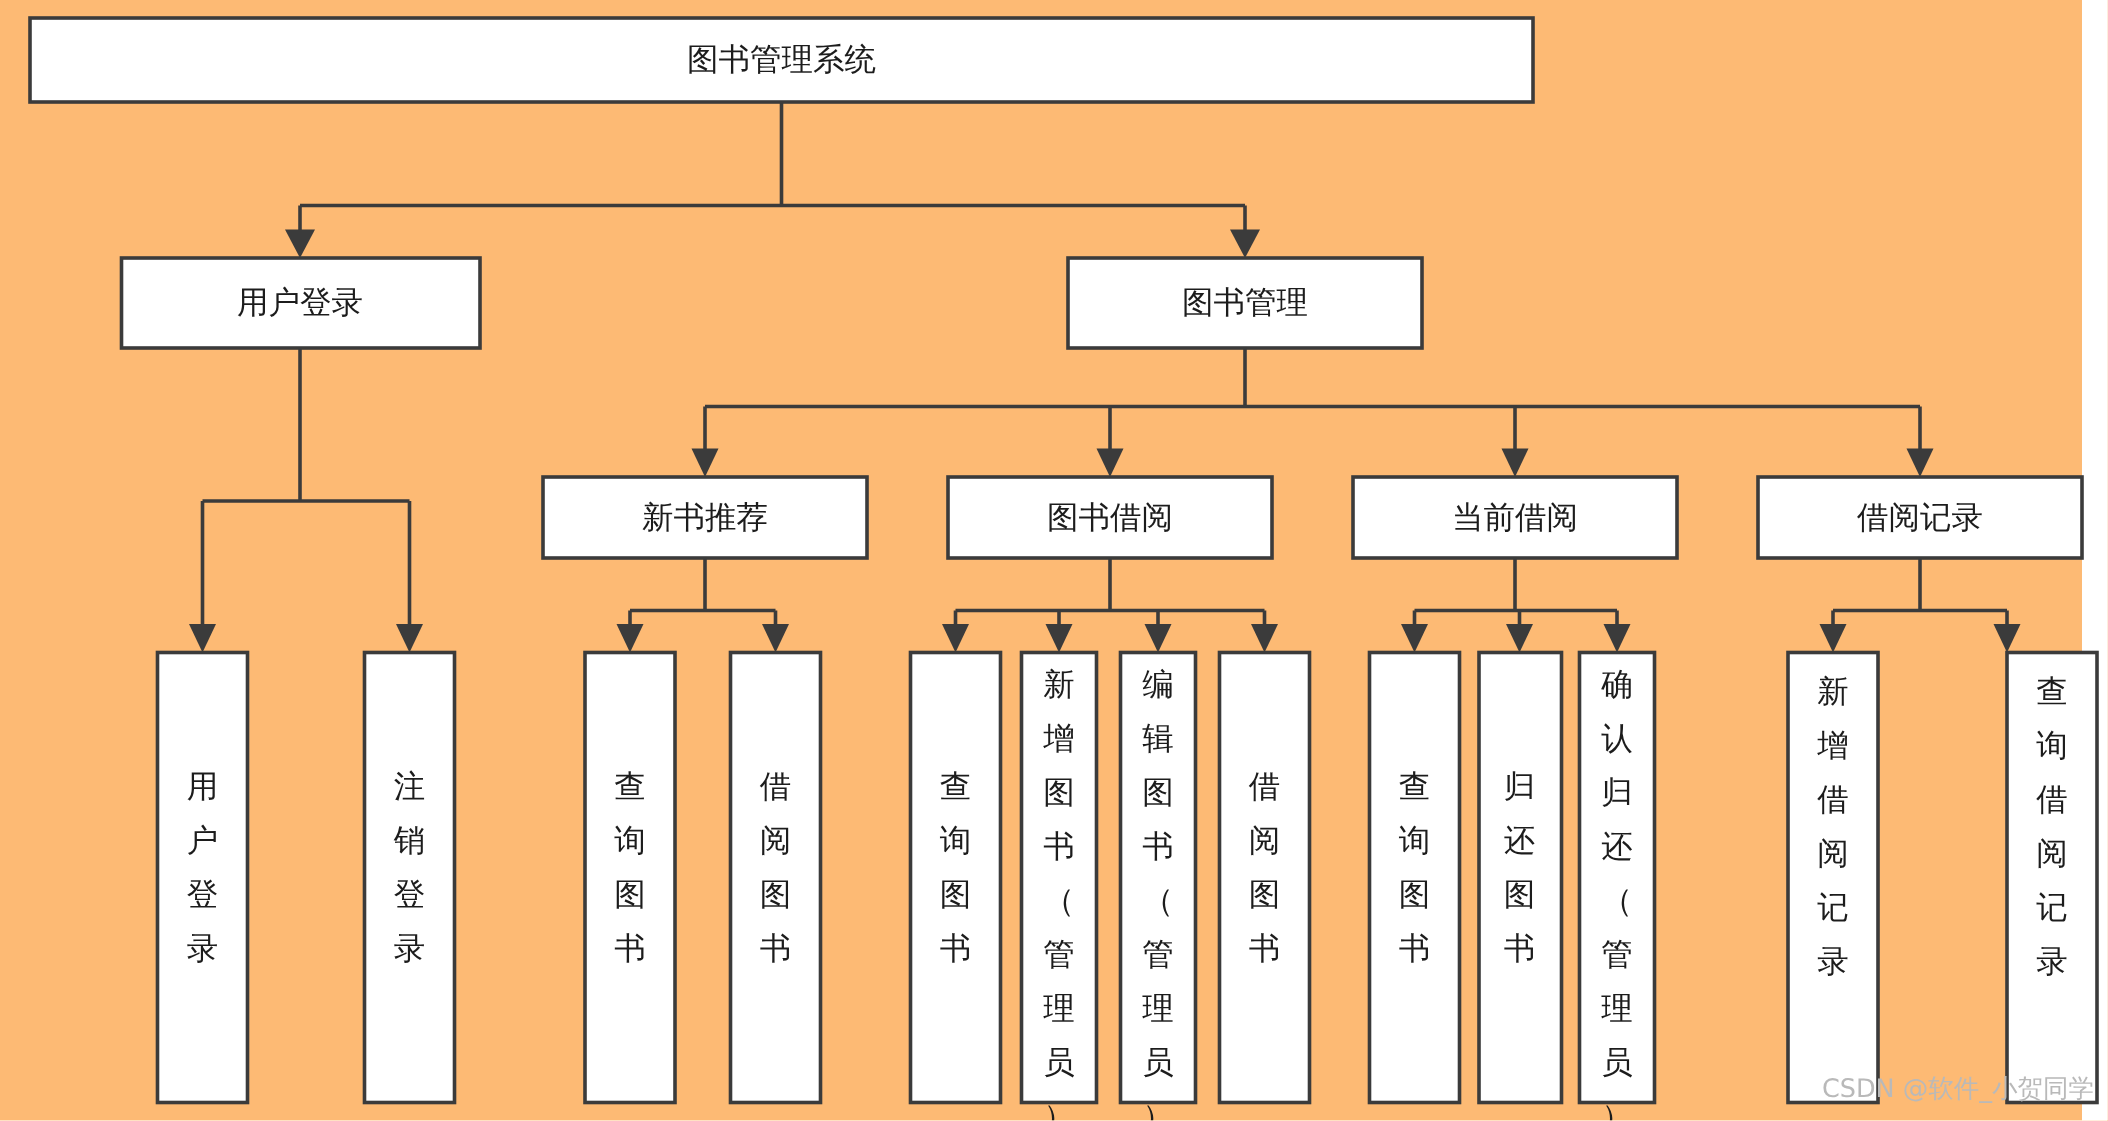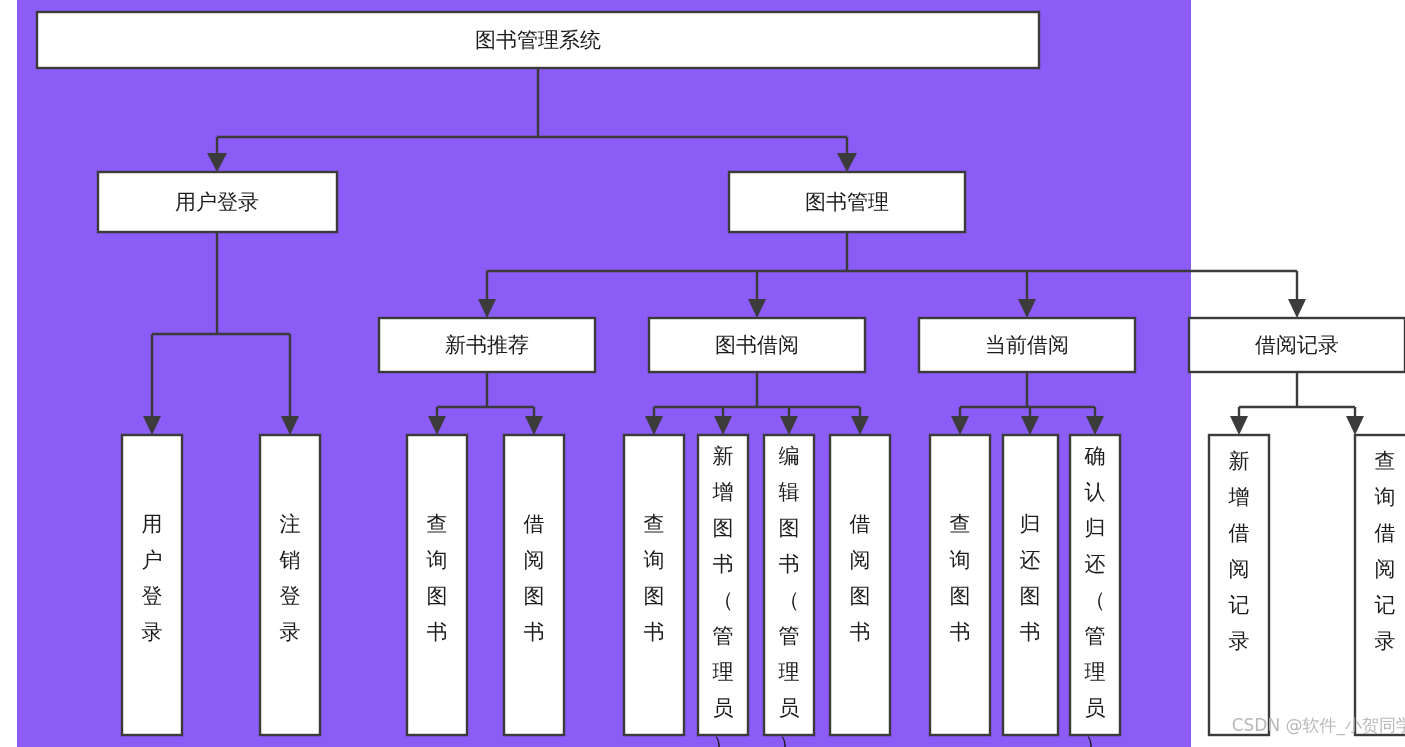--- a/index.html
+++ b/index.html
@@ -9,24 +9,23 @@
     background: #ffffff;
   }
   body {
     width: 1405px;
     height: 747px;
     overflow: hidden;
     font-family: "DejaVu Sans", "Liberation Sans", sans-serif;
   }
   #diagram-root {
     position: relative;
-    width: 1174px;
+    width: 1388px;
     height: 747px;
-    background: #8b5cf6;
-    margin-left: 17px;
+    background: #fdba74;
   }
   svg.diagram-canvas {
     position: absolute;
     top: 0;
     left: 0;
     width: 1405px;
     height: 747px;
     display: block;
   }
   .node-box {

